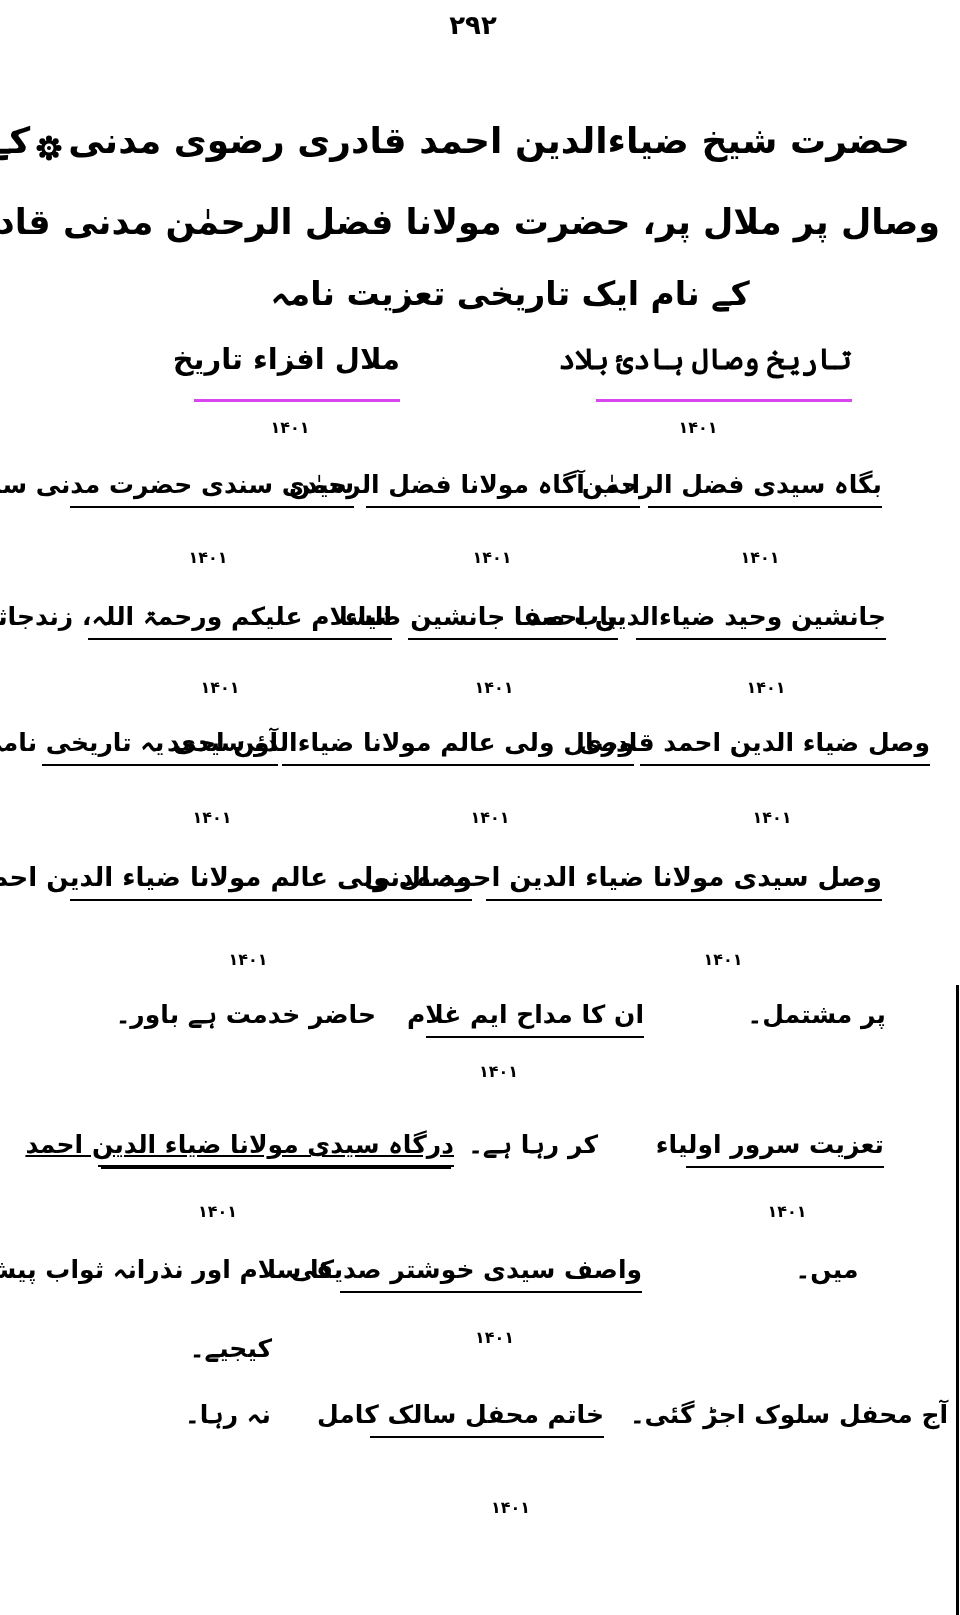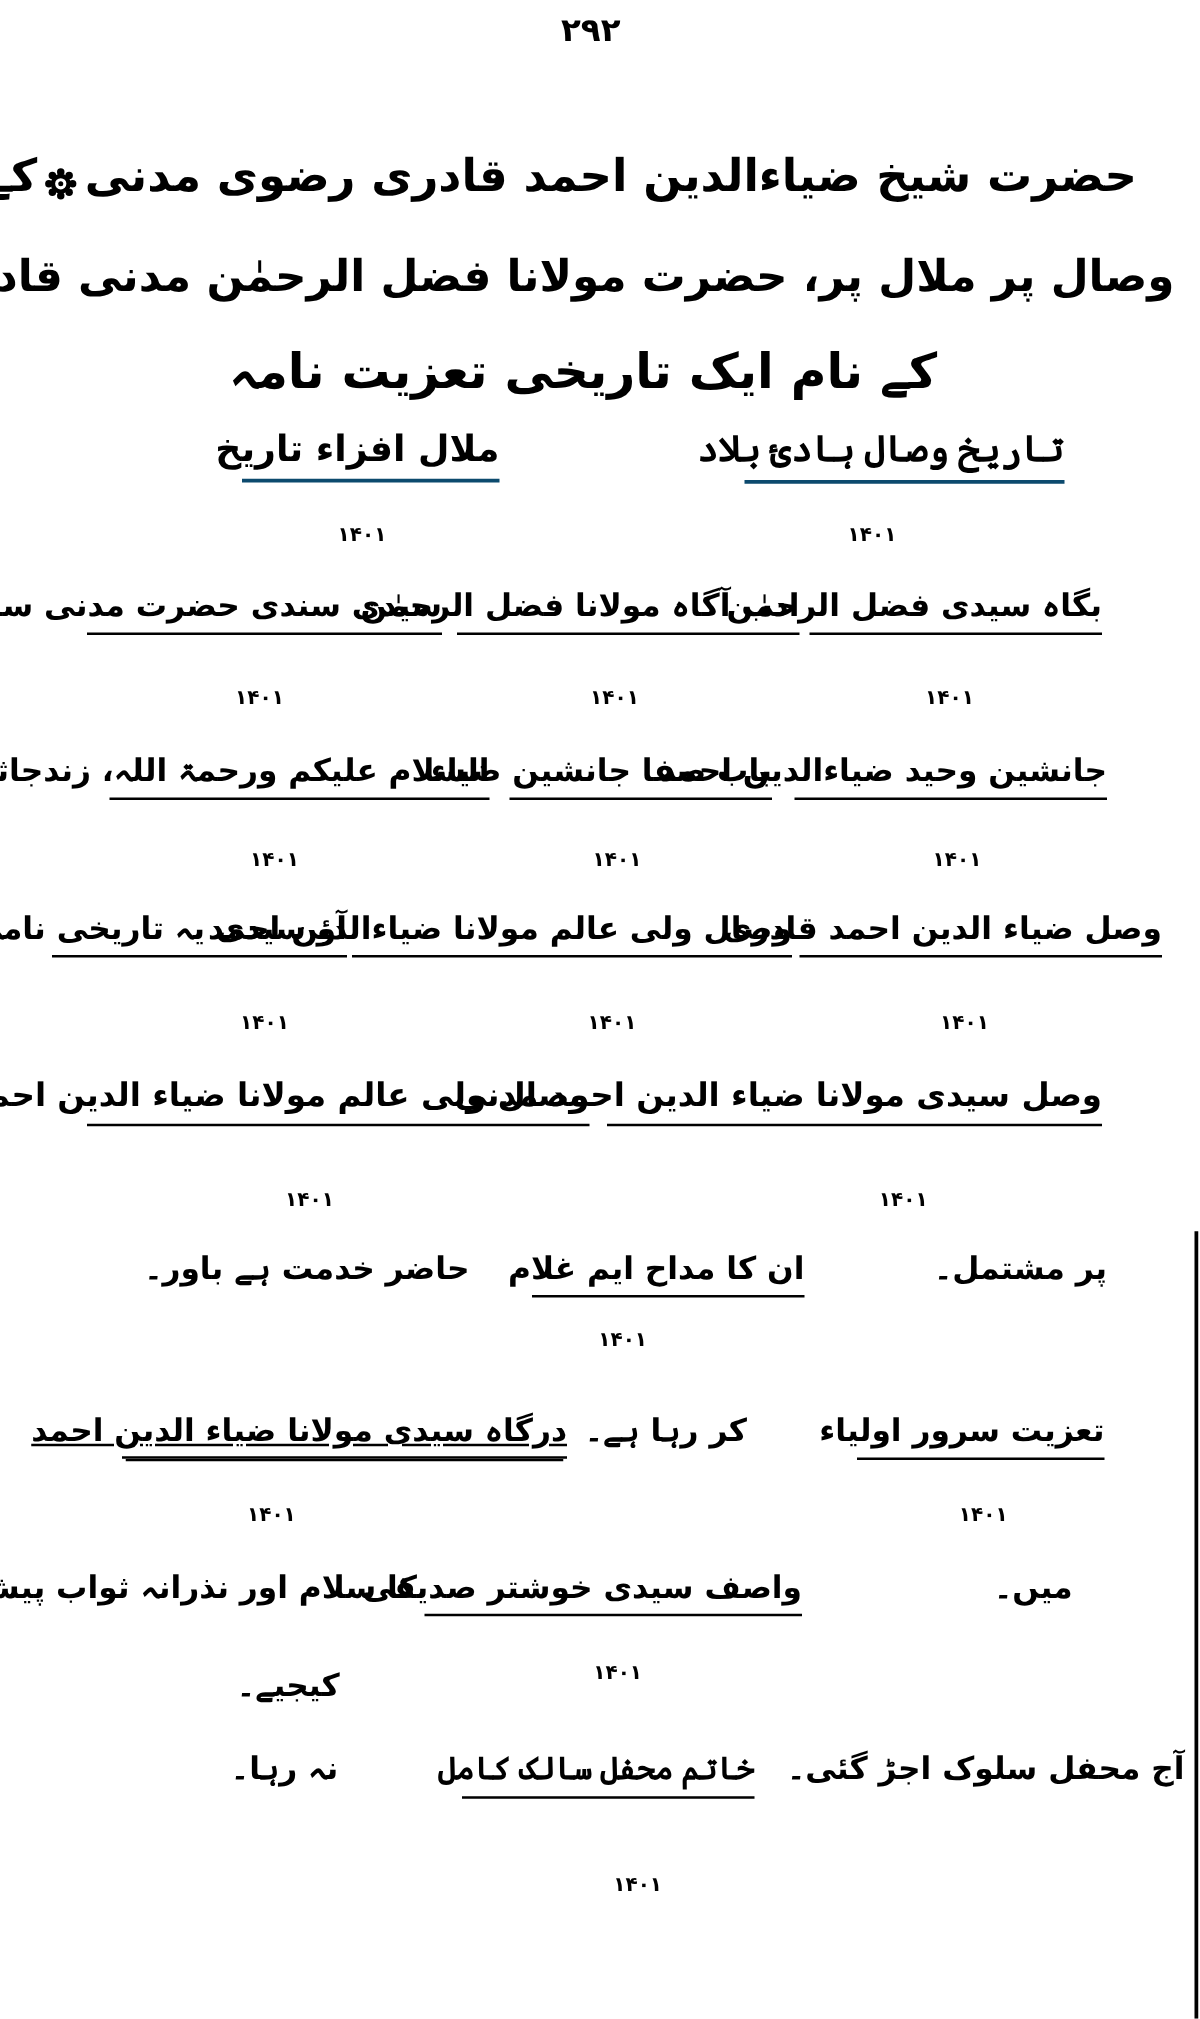--- a/index.html
+++ b/index.html
@@ -6,26 +6,26 @@
   body{
     width:960px;height:1615px;position:relative;
     background:#ffffff;color:#000;
     font-family:"DejaVu Sans",sans-serif;
     font-weight:700;overflow:hidden;
   }
   .abs{position:absolute;white-space:nowrap;}
   .ctr{text-align:center;}
   .seg{direction:rtl;unicode-bidi:embed;}
   .u{border-bottom:2px solid #000;padding-bottom:7px;}
-  .u3{border-bottom:3px solid #0c4a6e;padding-bottom:7px;}
+  .u3{border-bottom:3px solid #d946ef;padding-bottom:23px;}
   .u2{border-bottom:2px solid #000;box-shadow:0 5px 0 -3px #000;padding-bottom:6px;text-decoration:underline;}
   .pgnum{font-size:26px;letter-spacing:4px;}
   .t1{font-size:36px;}
   .t2{font-size:35px;}
-  .t3{font-size:39px;}
+  .t3{font-size:33px;}
   .hdr{font-size:29px;}
   .row{font-size:25px;}
   .rowL{font-size:26px;}
   .num{font-size:16px;letter-spacing:17px;direction:ltr;unicode-bidi:embed;}
   .numw{letter-spacing:27px;}
   .honor{
     display:inline-block;width:26px;height:26px;vertical-align:middle;
     margin:0 6px;position:relative;top:-2px;
   }
   .edge{background:#000;}
@@ -105,18 +105,18 @@
 <div class="abs ctr num" style="top:1202px;left:135px;width:165px;">۱۴۰۱</div>
 
 <div class="abs ctr row seg" style="top:1255px;left:784px;width:86px;">میں۔</div>
 <div class="abs ctr row seg u" style="top:1255px;left:340px;width:302px;">واصف سیدی خوشتر صدیقی</div>
 <div class="abs ctr row seg" style="top:1255px;left:48px;width:286px;">کا سلام اور نذرانہ ثواب پیش</div>
 
 <div class="abs ctr num" style="top:1328px;left:422px;width:145px;">۱۴۰۱</div>
 <div class="abs ctr row seg" style="top:1334px;left:186px;width:90px;">کیجیے۔</div>
 
 <div class="abs ctr row seg" style="top:1400px;left:650px;width:298px;">آج محفل سلوک اجڑ گئی۔</div>
-<div class="abs ctr row seg u" style="top:1400px;left:370px;width:234px;font-family:Liberation Serif, serif;">خاتم محفل سالک کامل</div>
+<div class="abs ctr row seg u" style="top:1400px;left:370px;width:234px;">خاتم محفل سالک کامل</div>
 <div class="abs ctr row seg" style="top:1400px;left:170px;width:116px;">نہ رہا۔</div>
 
 <div class="abs ctr num" style="top:1498px;left:438px;width:145px;">۱۴۰۱</div>
 
 <div class="abs edge" style="top:985px;left:956px;width:3px;height:630px;"></div>
 
 </body></html>

